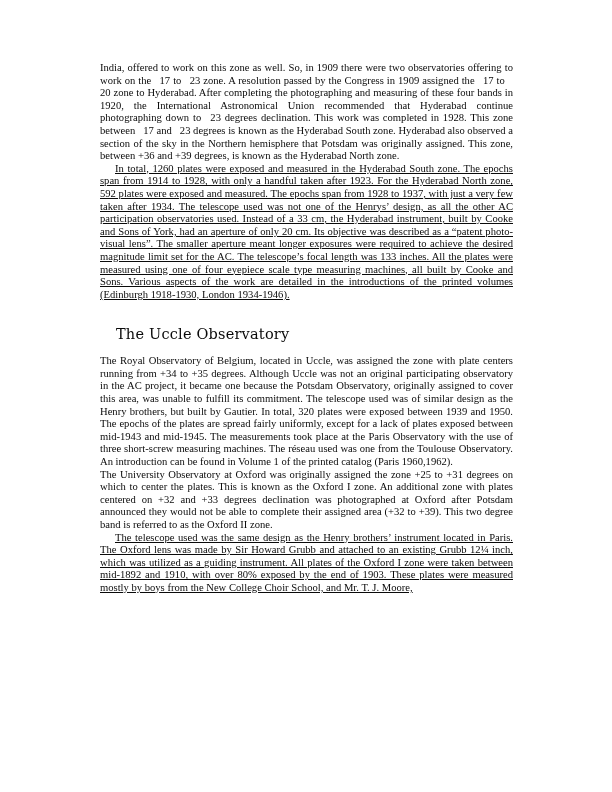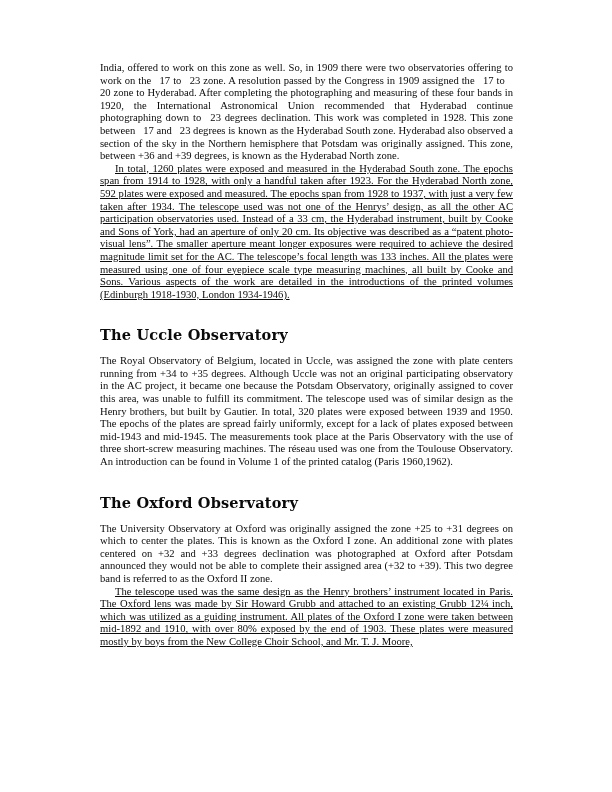--- a/index.html
+++ b/index.html
@@ -30,24 +30,24 @@
     margin: 0;
     padding: 0;
   }
   .text-column p.indent {
     text-indent: 15px;
     text-decoration: underline;
   }
   .section-heading {
     font-family: "DejaVu Serif", "Liberation Serif", serif;
     font-size: 14.5px;
-    font-weight: bold;
+    font-weight: normal;
     line-height: 17px;
     text-align: left;
-    margin: 25px 0 12px 0;
+    margin: 25px 0 12px 16px;
     letter-spacing: 0.2px;
   }
   .page-number {
     position: absolute;
     left: 0;
     right: 0;
     bottom: 28px;
     text-align: center;
     font-size: 10.6px;
     color: #0a0a0a;
@@ -60,21 +60,20 @@
   <div class="text-column">
 
     <p>India, offered to work on this zone as well. So, in 1909 there were two observatories offering to work on the  17 to  23 zone. A resolution passed by the Congress in 1909 assigned the  17 to  20 zone to Hyderabad. After completing the photographing and measuring of these four bands in 1920, the International Astronomical Union recommended that Hyderabad continue photographing down to  23 degrees declination. This work was completed in 1928. This zone between  17 and  23 degrees is known as the Hyderabad South zone. Hyderabad also observed a section of the sky in the Northern hemisphere that Potsdam was originally assigned. This zone, between +36 and +39 degrees, is known as the Hyderabad North zone.</p>
 
     <p class="indent">In total, 1260 plates were exposed and measured in the Hyderabad South zone. The epochs span from 1914 to 1928, with only a handful taken after 1923. For the Hyderabad North zone, 592 plates were exposed and measured. The epochs span from 1928 to 1937, with just a very few taken after 1934. The telescope used was not one of the Henrys’ design, as all the other AC participation observatories used. Instead of a 33 cm, the Hyderabad instrument, built by Cooke and Sons of York, had an aperture of only 20 cm. Its objective was described as a “patent photo-visual lens”. The smaller aperture meant longer exposures were required to achieve the desired magnitude limit set for the AC. The telescope’s focal length was 133 inches. All the plates were measured using one of four eyepiece scale type measuring machines, all built by Cooke and Sons. Various aspects of the work are detailed in the introductions of the printed volumes (Edinburgh 1918-1930, London 1934-1946).</p>
 
     <div class="section-heading">The Uccle Observatory</div>
 
     <p>The Royal Observatory of Belgium, located in Uccle, was assigned the zone with plate centers running from +34 to +35 degrees. Although Uccle was not an original participating observatory in the AC project, it became one because the Potsdam Observatory, originally assigned to cover this area, was unable to fulfill its commitment. The telescope used was of similar design as the Henry brothers, but built by Gautier. In total, 320 plates were exposed between 1939 and 1950. The epochs of the plates are spread fairly uniformly, except for a lack of plates exposed between mid-1943 and mid-1945. The measurements took place at the Paris Observatory with the use of three short-screw measuring machines. The réseau used was one from the Toulouse Observatory. An introduction can be found in Volume 1 of the printed catalog (Paris 1960,1962).</p>
 
-    <div class="section-heading">The Oxford Observatory</div>
 
     <p>The University Observatory at Oxford was originally assigned the zone +25 to +31 degrees on which to center the plates. This is known as the Oxford I zone. An additional zone with plates centered on +32 and +33 degrees declination was photographed at Oxford after Potsdam announced they would not be able to complete their assigned area (+32 to +39). This two degree band is referred to as the Oxford II zone.</p>
 
     <p class="indent">The telescope used was the same design as the Henry brothers’ instrument located in Paris. The Oxford lens was made by Sir Howard Grubb and attached to an existing Grubb 12¼ inch, which was utilized as a guiding instrument. All plates of the Oxford I zone were taken between mid-1892 and 1910, with over 80% exposed by the end of 1903. These plates were measured mostly by boys from the New College Choir School, and Mr. T. J. Moore,</p>
 
   </div>
 
 </div>
 
 </body></html>

